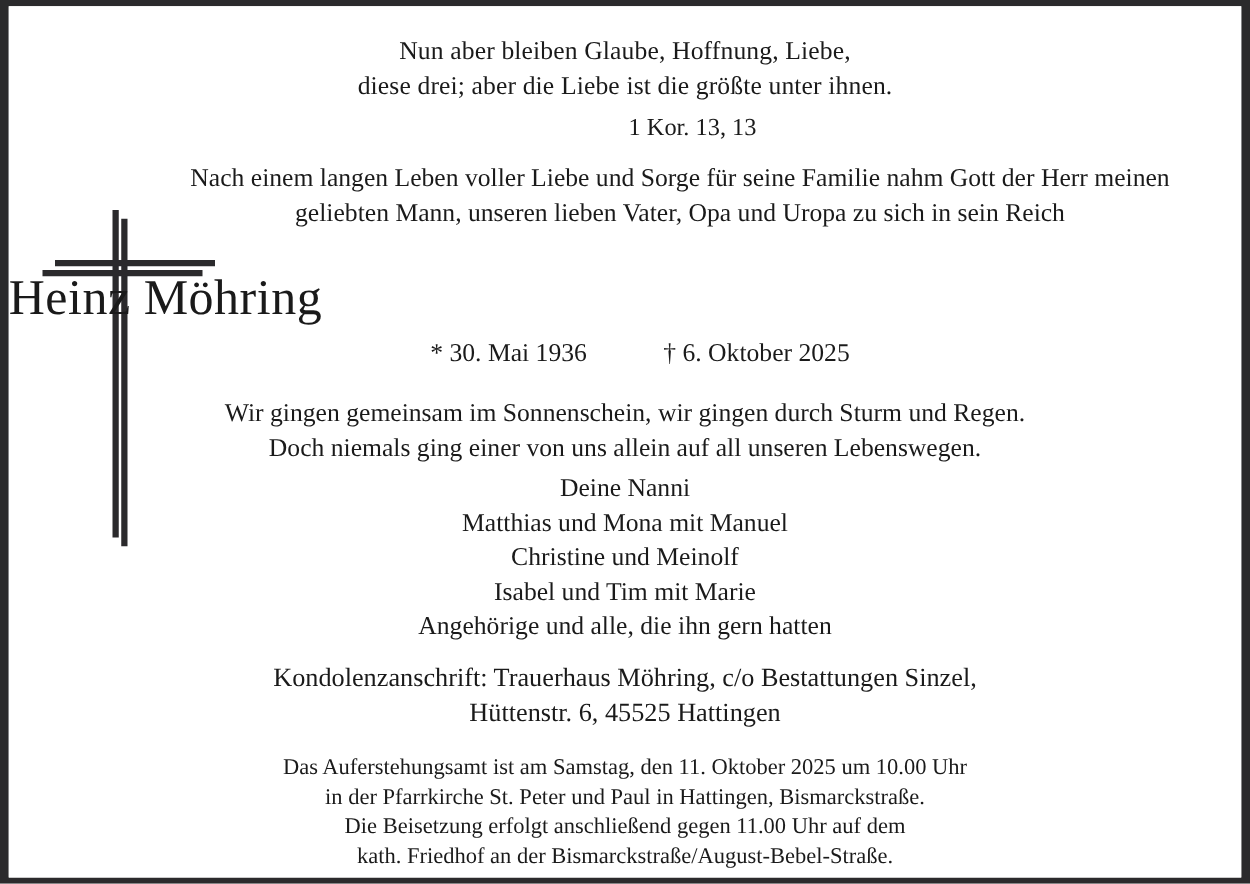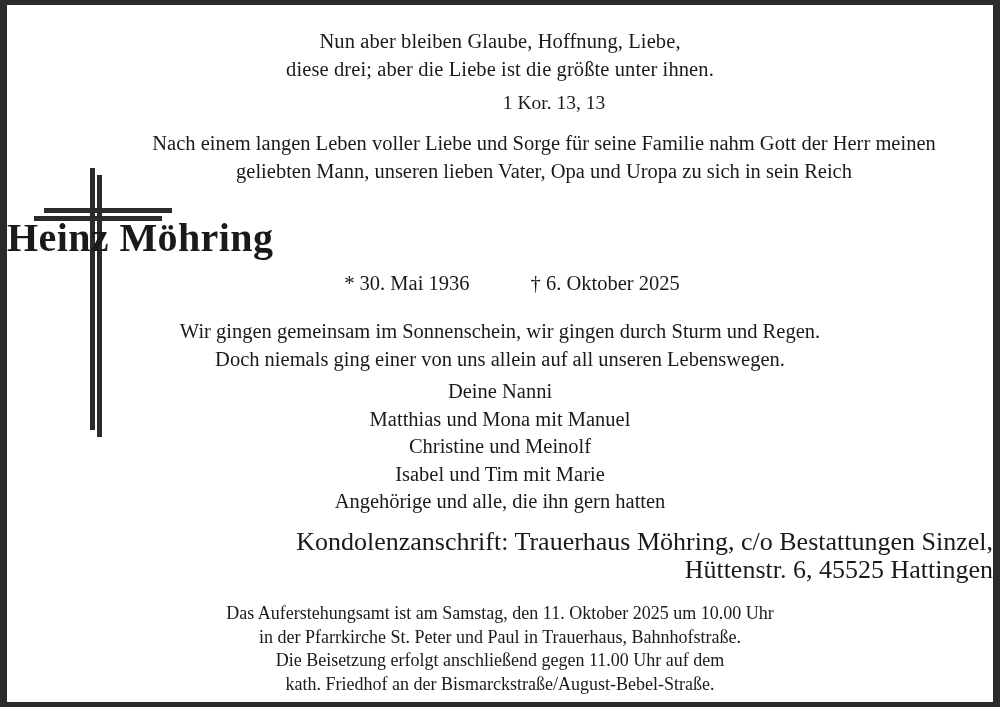--- a/index.html
+++ b/index.html
@@ -89,21 +89,21 @@
   }
 
   
   .deceased-name {
     position: absolute;
     top: 208px;
     left: 0;
     width: 100%;
     font-size: 40px;
     line-height: 50px;
-    font-weight: bold;
+    font-weight: normal;
     letter-spacing: 0.4px;
     margin: 0;
   }
 
   
   .dates-row {
     position: absolute;
     top: 264px;
     left: 0;
     width: 100%;
@@ -132,23 +132,22 @@
     font-size: 20.5px;
     line-height: 27.5px;
   }
 
   
   .condolence-block {
     position: absolute;
     top: 523px;
     left: 0;
     width: 100%;
-    font-size: 26px;
-    line-height: 28px;
-    text-align: right;
+    font-size: 21px;
+    line-height: 28px;
   }
 
   
   .service-block {
     position: absolute;
     top: 597px;
     left: 0;
     width: 100%;
     font-size: 18px;
     line-height: 23.5px;
@@ -202,19 +201,19 @@
       <span class="line">Angehörige und alle, die ihn gern hatten</span>
     </div>
 
     <div class="condolence-block block">
       <span class="line">Kondolenzanschrift: Trauerhaus Möhring, c/o Bestattungen Sinzel,</span>
       <span class="line">Hüttenstr. 6, 45525 Hattingen</span>
     </div>
 
     <div class="service-block block">
       <span class="line">Das Auferstehungsamt ist am Samstag, den 11. Oktober 2025 um 10.00 Uhr</span>
-      <span class="line">in der Pfarrkirche St. Peter und Paul in Trauerhaus, Bahnhofstraße.</span>
+      <span class="line">in der Pfarrkirche St. Peter und Paul in Hattingen, Bismarckstraße.</span>
       <span class="line">Die Beisetzung erfolgt anschließend gegen 11.00 Uhr auf dem</span>
       <span class="line">kath. Friedhof an der Bismarckstraße/August-Bebel-Straße.</span>
     </div>
 
   </div>
 </div>
 
 </body></html>

